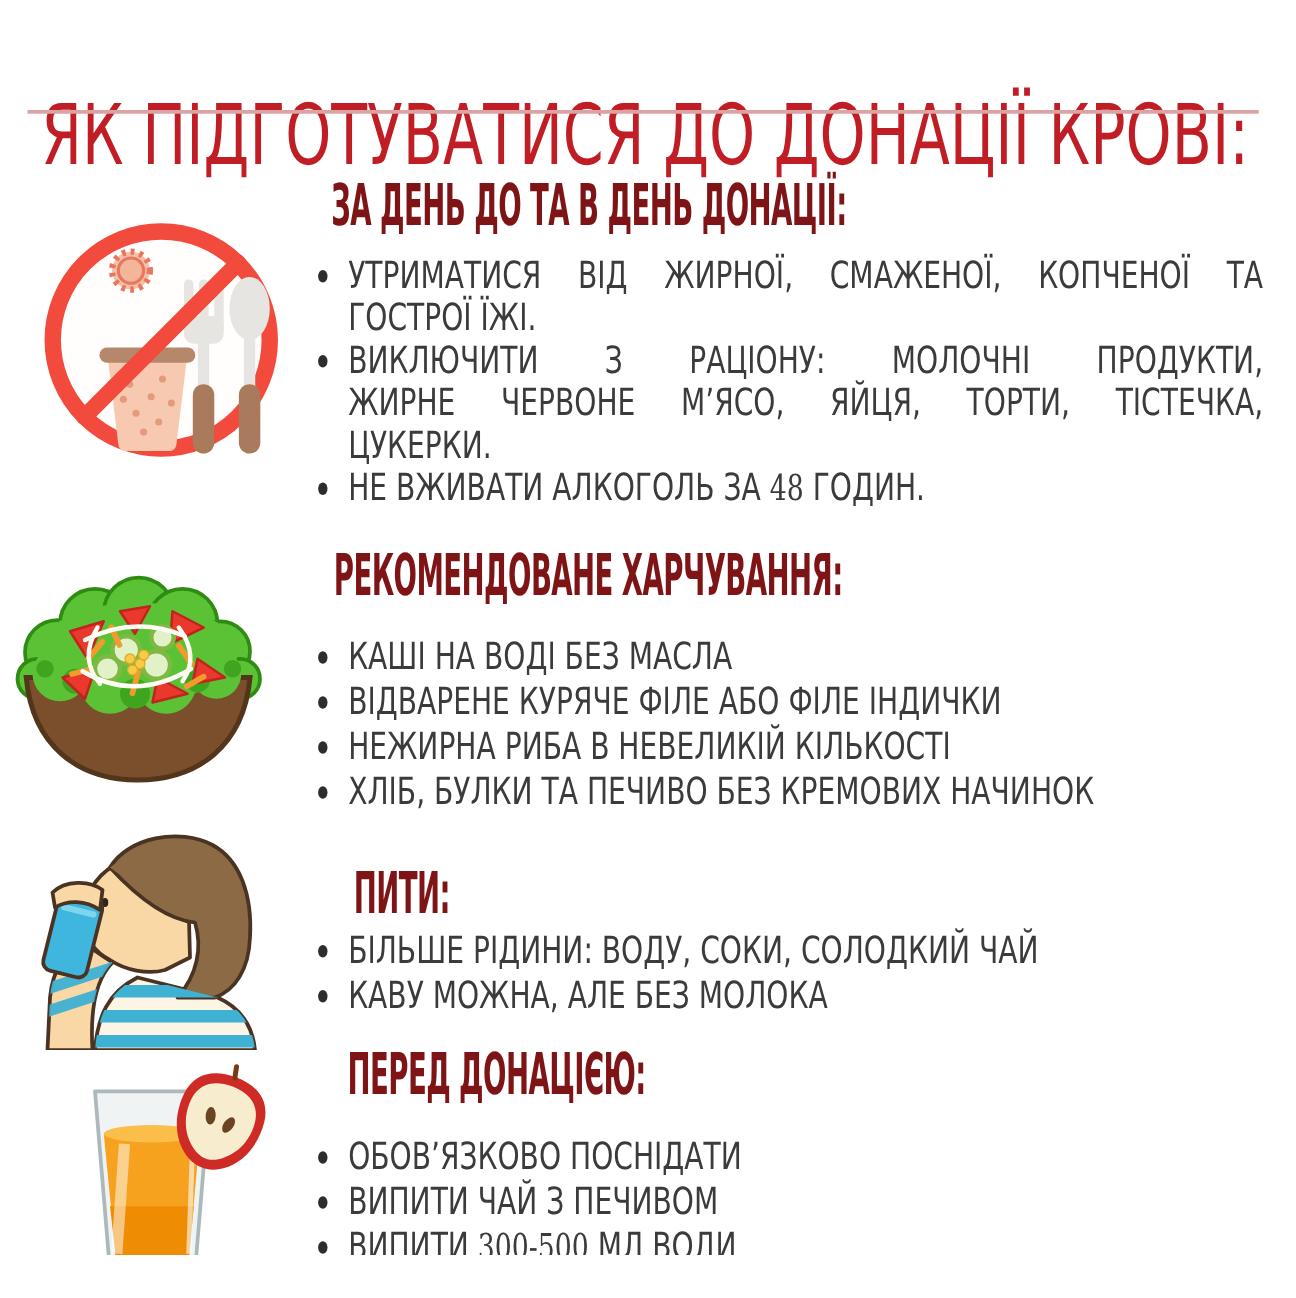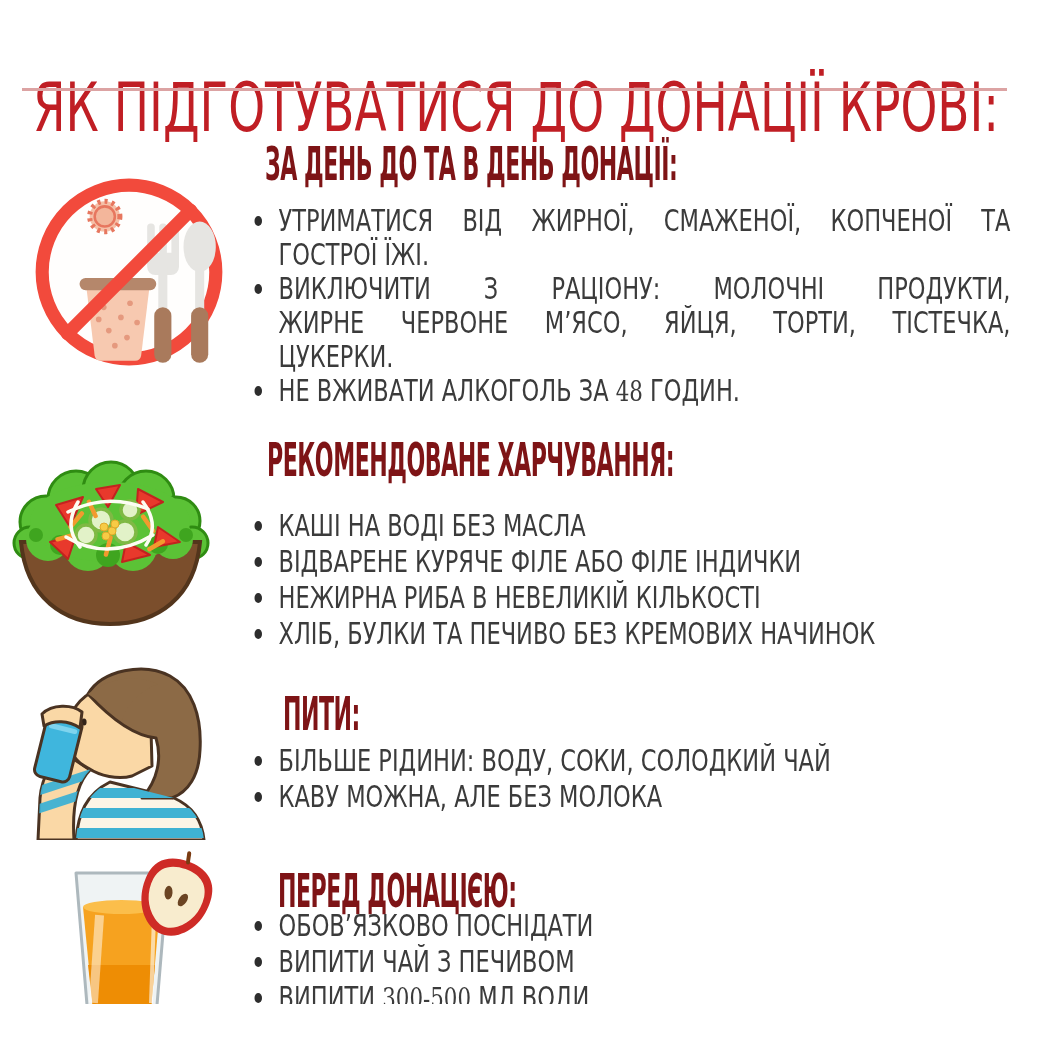--- a/index.html
+++ b/index.html
@@ -24,21 +24,21 @@
   .sec1 .bullets li{line-height:34px;}
   .sec2 .bullets li,.sec3 .bullets li,.sec4 .bullets li{line-height:36px;}
   .sec2 .bullets li::before,.sec3 .bullets li::before,.sec4 .bullets li::before{top:13px;}
   .jl{display:flex;justify-content:space-between;}
   .ll{display:block;}
   .num{font-family:"DejaVu Serif","Liberation Serif",serif;font-size:0.95em;}
   
   #icon1{left:28px;top:166px;}  #h1{left:265px;top:141px;}  #ul1{left:250px;top:204px;}
   #icon2{left:8px;top:447px;}   #h2{left:267px;top:437px;}  #ul2{left:250px;top:508px;}
   #icon3{left:24px;top:658px;}  #h3{left:283px;top:691px;}  #ul3{left:250px;top:743px;}
-  #icon4{left:52px;top:845px;}  #h4{left:278px;top:868px;}  #ul4{left:250px;top:908px;}
+  #icon4{left:52px;top:845px;}  #h4{left:278px;top:836px;}  #ul4{left:250px;top:908px;}
 </style>
 </head>
 <body>
 
 <div class="poster">
 
   <h1 class="title"><span class="tx">ЯК ПІДГОТУВАТИСЯ ДО ДОНАЦІЇ КРОВІ:</span></h1>
   <div class="title-underline"></div>
 
   <section class="sec sec1">

